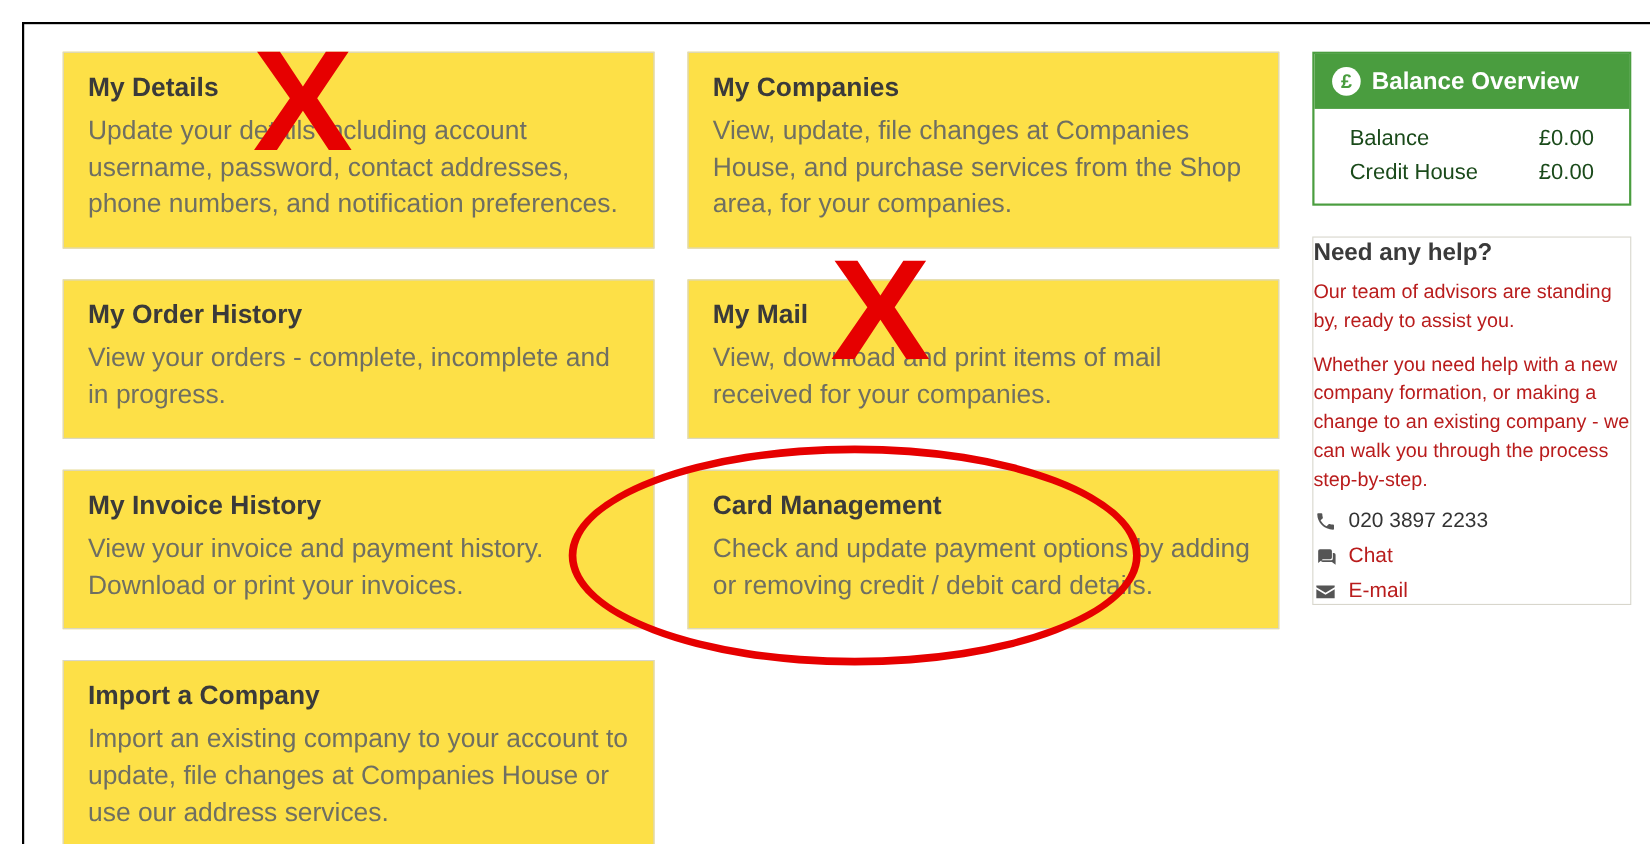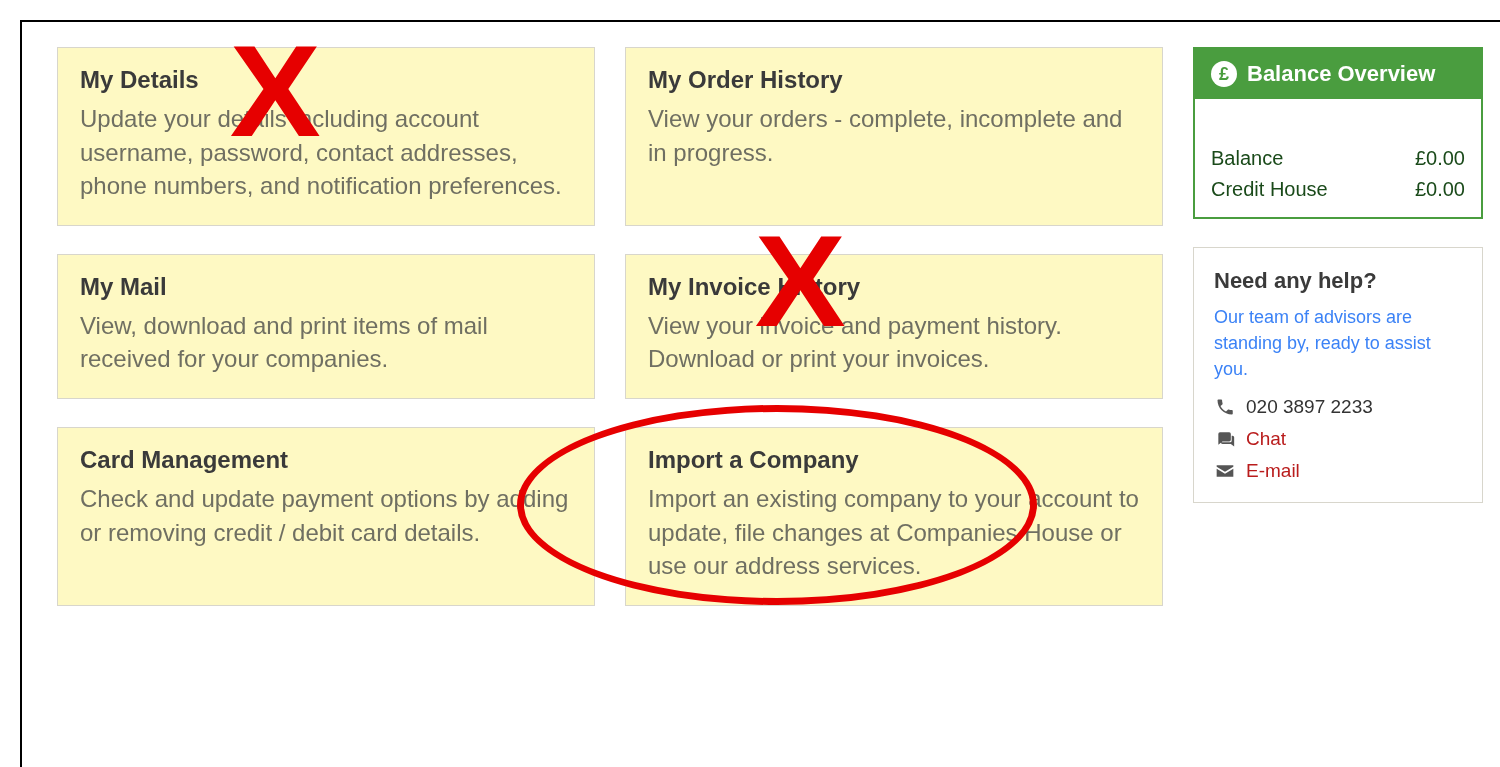--- a/index.html
+++ b/index.html
@@ -20,21 +20,21 @@
     gap: 30px;
   }
   .cards-grid {
     display: grid;
     grid-template-columns: 1fr 1fr;
     gap: 28px 30px;
     flex: 1;
     position: relative;
   }
   .card {
-    background: #fef9c3;
+    background: #fde047;
     border: 1px solid #d8d6cc;
     padding: 18px 22px 22px 22px;
     cursor: pointer;
   }
   .card h2 {
     font-size: 24px;
     font-weight: 700;
     color: #3a3a3a;
     margin-bottom: 8px;
   }
@@ -68,44 +68,42 @@
     border-radius: 50%;
     background: #fff;
     color: #4a9d3f;
     display: flex;
     align-items: center;
     justify-content: center;
     font-weight: 700;
     font-size: 18px;
   }
   .balance-body {
-    padding: 12px 16px;
-    margin-top: 32px;
+    padding: 12px 32px;
   }
   .balance-row {
     display: flex;
     justify-content: space-between;
     font-size: 20px;
     color: #1a4a1a;
     padding: 4px 0;
   }
   .help-box {
     border: 1px solid #d8d6cc;
-    padding: 20px;
   }
   .help-box h3 {
     font-size: 22px;
     font-weight: 700;
     color: #3a3a3a;
     margin-bottom: 10px;
   }
   .help-box p {
     font-size: 18px;
     line-height: 1.45;
-    color: #3b82f6;
+    color: #b91c1c;
     margin-bottom: 14px;
   }
   .contact-line {
     font-size: 19px;
     color: #333;
     margin-top: 10px;
     display: flex;
     align-items: center;
     gap: 10px;
   }
@@ -145,20 +143,24 @@
 <div class="outer">
   <div class="layout">
 
     <div class="cards-grid">
 
       <div class="card">
         <h2>My Details</h2>
         <p>Update your details including account username, password, contact addresses, phone numbers, and notification preferences.</p>
       </div>
 
+      <div class="card">
+        <h2>My Companies</h2>
+        <p>View, update, file changes at Companies House, and purchase services from the Shop area, for your companies.</p>
+      </div>
 
       <div class="card">
         <h2>My Order History</h2>
         <p>View your orders - complete, incomplete and in progress.</p>
       </div>
 
       <div class="card">
         <h2>My Mail</h2>
         <p>View, download and print items of mail received for your companies.</p>
       </div>
@@ -202,20 +204,21 @@
           <div class="balance-row">
             <span>Credit House</span>
             <span>£0.00</span>
           </div>
         </div>
       </div>
 
       <div class="help-box">
         <h3>Need any help?</h3>
         <p>Our team of advisors are standing by, ready to assist you.</p>
+        <p>Whether you need help with a new company formation, or making a change to an existing company - we can walk you through the process step-by-step.</p>
 
         <div class="contact-line">
           <span class="contact-icon">
             <svg viewBox="0 0 24 24" width="20" height="20" fill="currentColor">
                 <path d="M6.6 10.8c1.4 2.8 3.8 5.2 6.6 6.6l2.2-2.2c.3-.3.7-.4 1.1-.3 1.2.4 2.5.6 3.8.6.6 0 1 .4 1 1V20c0 .6-.4 1-1 1C10.6 21 3 13.4 3 4c0-.6.4-1 1-1h3.5c.6 0 1 .4 1 1 0 1.3.2 2.6.6 3.8.1.4 0 .8-.3 1.1L6.6 10.8z"></path>
               </svg>
           </span>
           <span>020 3897 2233</span>
         </div>
 

